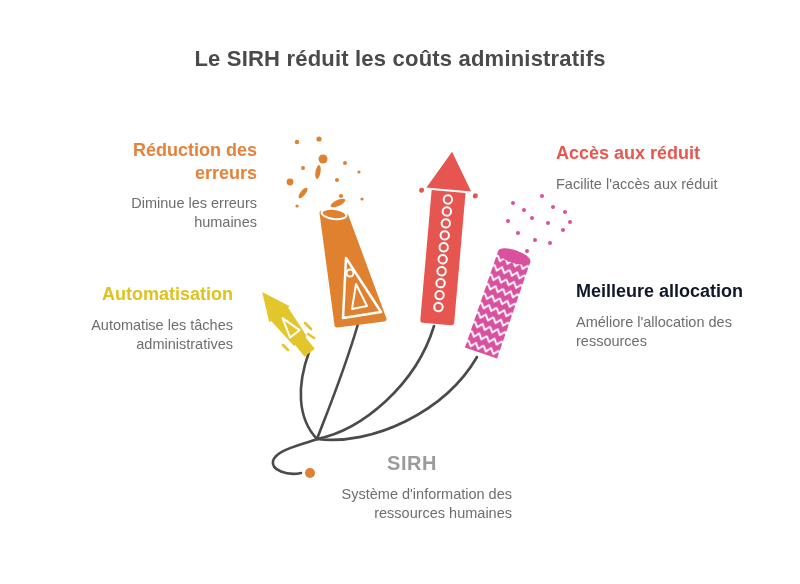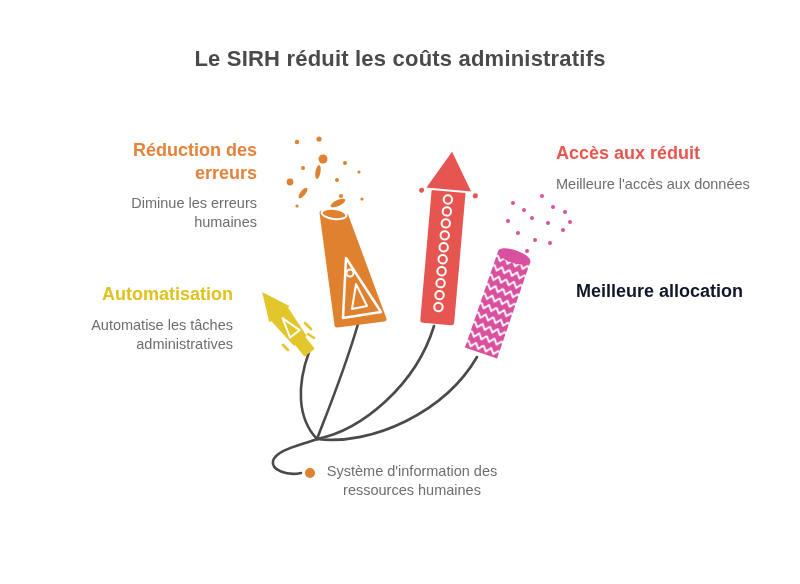--- a/index.html
+++ b/index.html
@@ -16,21 +16,21 @@
   .node{position:absolute;}
   .node h3{margin:0;font-size:18px;font-weight:700;line-height:1.25;}
   .node p{margin:10px 0 0 0;font-size:14.5px;line-height:1.32;color:#6E6E6E;}
   .align-right{text-align:right;}
   .node-reduction{left:97px;top:139px;width:160px;}
   .node-automatisation{left:73px;top:283px;width:160px;}
   .node-acces{left:556px;top:142px;width:220px;}
   .node-allocation{left:576px;top:280px;width:185px;}
   .center-node{position:absolute;left:312px;top:452px;width:200px;text-align:center;}
   .center-node h3{margin:0;font-size:20px;font-weight:700;color:#9B9B9B;letter-spacing:.5px;}
-  .center-node p{margin:10px 0 0 0;font-size:14.5px;line-height:1.32;color:#6E6E6E;}
+  .center-node p{margin:10px 0 0 0;font-size:14.5px;line-height:1.32;color:#6E6E6E;text-align:right;}
 </style>
 </head>
 <body>
 
 <div class="canvas">
 
   <h1 class="page-title" style="color: rgb(74, 74, 74);">Le SIRH réduit les coûts administratifs</h1>
 
   <svg class="illustration" viewBox="0 0 800 584" aria-hidden="true">
     <defs>
@@ -132,24 +132,26 @@
     <p>Diminue les erreurs humaines</p>
   </div>
 
   <div class="node node-automatisation align-right">
     <h3 style="color: rgb(224, 194, 31);">Automatisation</h3>
     <p>Automatise les tâches administratives</p>
   </div>
 
   <div class="node node-acces">
     <h3 style="color: rgb(232, 86, 79);">Accès aux réduit</h3>
-    <p>Meilleure l'accès aux données</p>
+    <p>Facilite l'accès aux réduit</p>
   </div>
 
   <div class="node node-allocation">
     <h3 style="color: #0f172a;">Meilleure allocation</h3>
+    <p>Améliore l'allocation des ressources</p>
   </div>
 
   <div class="center-node">
+    <h3 style="color: rgb(155, 155, 155);">SIRH</h3>
     <p>Système d'information des ressources humaines</p>
   </div>
 
 </div>
 
 </body></html>

